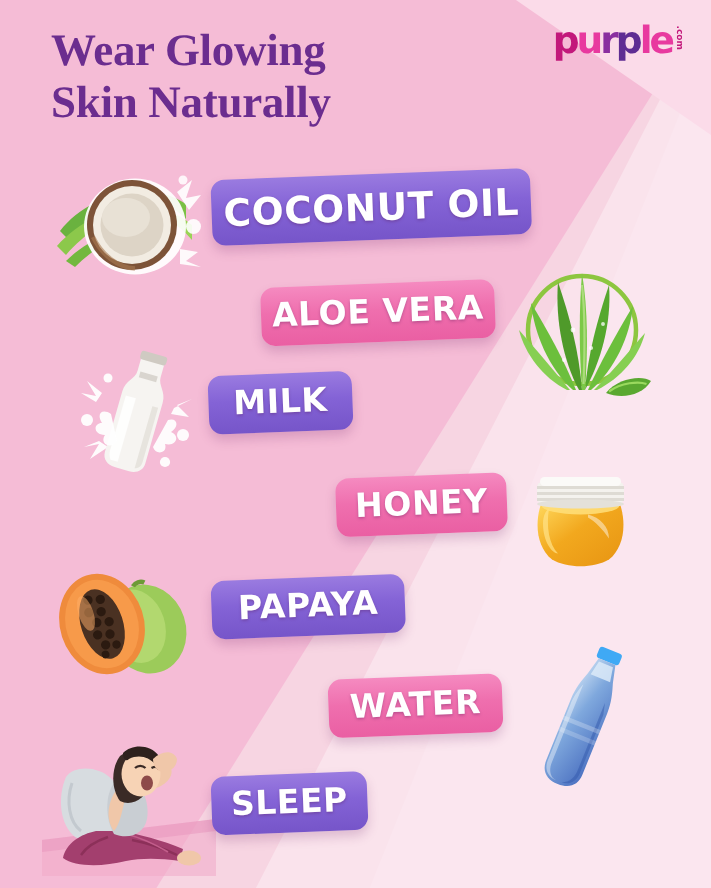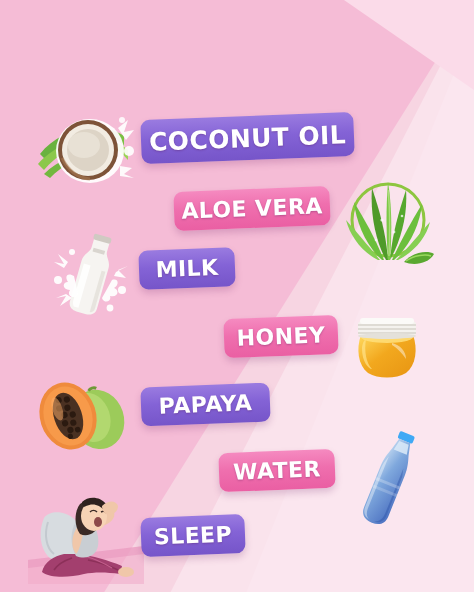--- a/index.html
+++ b/index.html
@@ -123,21 +123,27 @@
 <body>
 
 <div id="poster">
 
   <div class="bg-base"></div>
   <div class="bg-light"></div>
   <div class="bg-light2"></div>
   <div class="bg-pale"></div>
   <div class="bg-corner"></div>
 
-
+  <div class="title">Wear Glowing
+Skin Naturally</div>
+
+  <div class="logo">
+    <div class="logo-word"><span class="c1">p</span><span class="c2">u</span><span class="c3">r</span><span class="c4">p</span><span class="c5">l</span><span class="c6">e</span></div>
+    <div class="logo-dom">.com</div>
+  </div>
 
   <div class="art" id="art-coconut">
     <svg width="106" height="82" viewBox="0 0 106 82">
       <g>
         <path d="M8 48 C22 30 44 22 60 24 C44 28 26 40 14 54 Z" fill="#6ab23f"></path>
         <path d="M6 58 C20 42 42 32 58 32 C42 38 24 50 12 64 Z" fill="#8cc84b"></path>
         <path d="M12 68 C26 54 46 46 62 46 C46 50 30 60 18 72 Z" fill="#72b83e"></path>
         <path d="M92 30 C80 22 66 20 56 24 C70 24 82 30 92 40 Z" fill="#7bc044"></path>
         <path d="M96 44 C84 34 70 30 58 32 C72 34 86 42 96 54 Z" fill="#9ad355"></path>
       </g>

